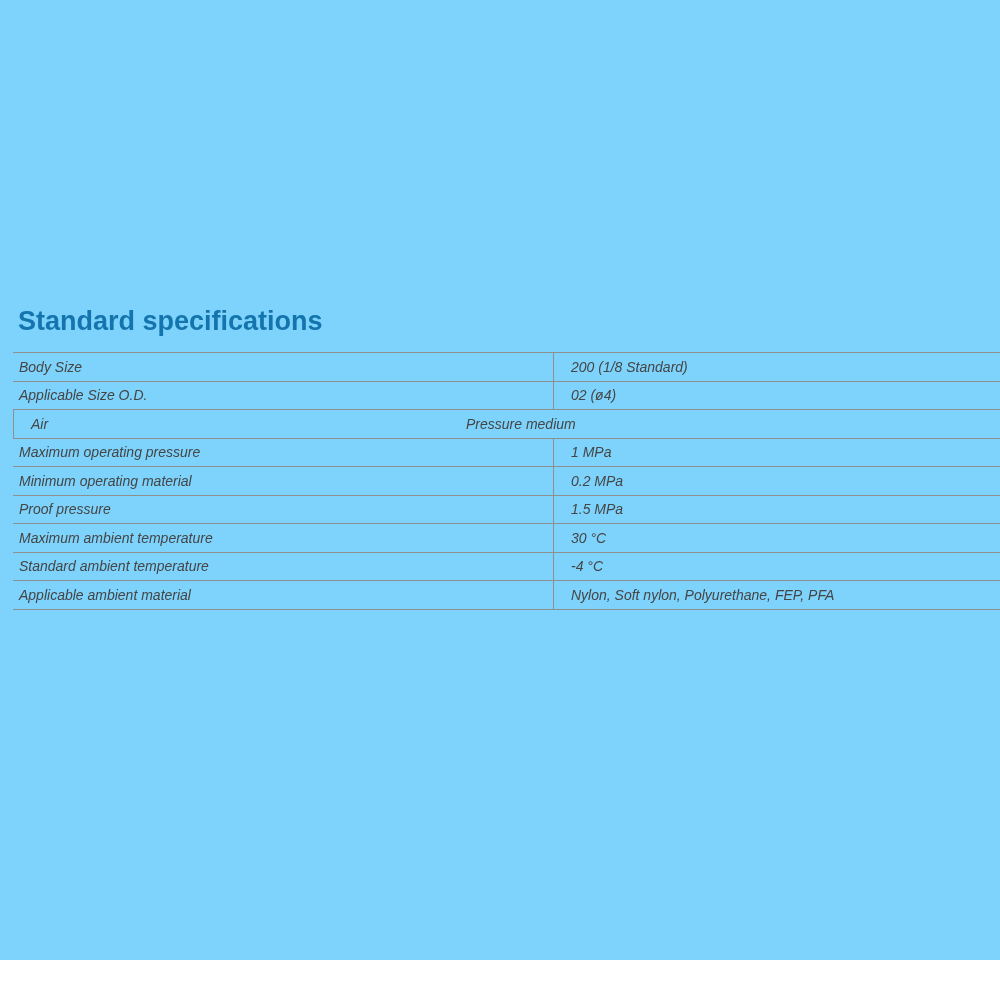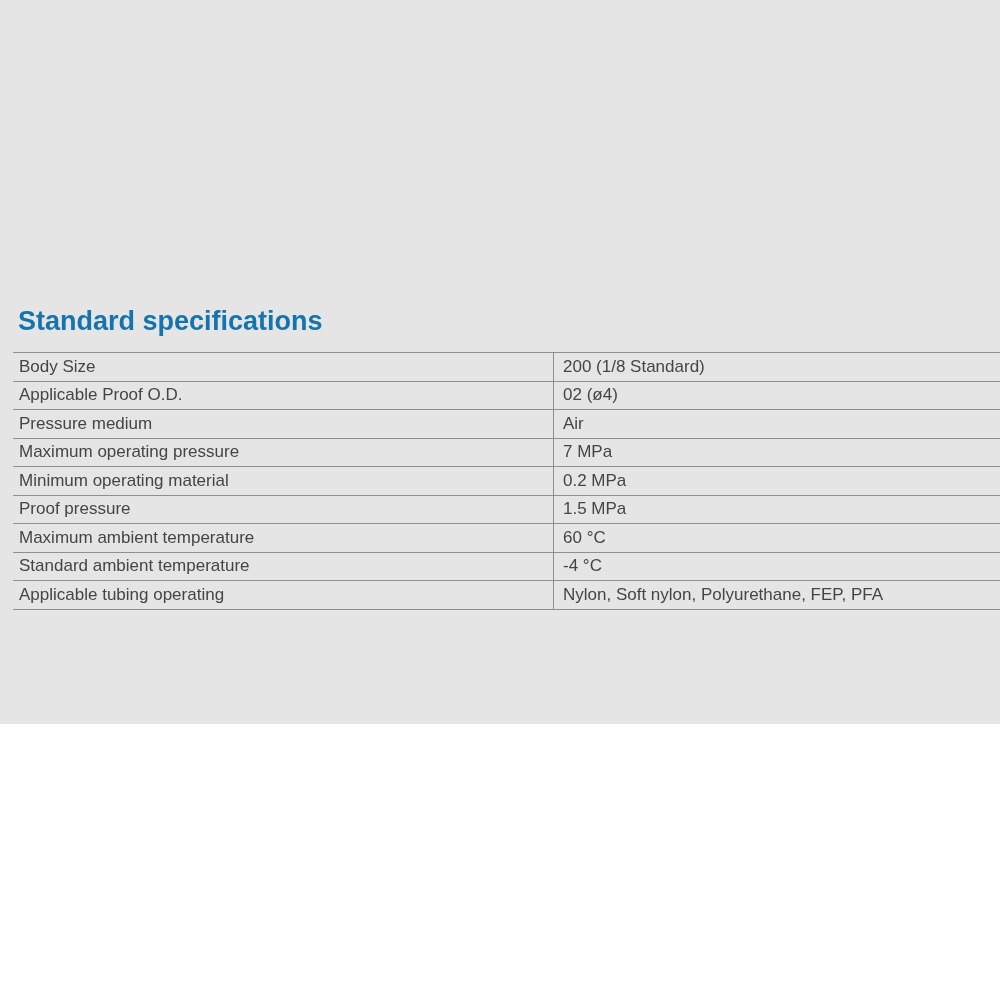--- a/index.html
+++ b/index.html
@@ -3,22 +3,22 @@
 <meta charset="utf-8">
 <style>
   html, body {
     margin: 0;
     padding: 0;
     background: #ffffff;
   }
   .page {
     position: relative;
     width: 1000px;
-    height: 724px;
-    background: #e5e5e5;
+    height: 960px;
+    background: #7dd3fc;
     font-family: "Liberation Sans", sans-serif;
     overflow: hidden;
   }
   .section-title {
     position: absolute;
     left: 18px;
     top: 308px;
     margin: 0;
     font-size: 27px;
     line-height: 1;
@@ -37,85 +37,86 @@
     display: flex;
     align-items: stretch;
     box-sizing: border-box;
     height: 28.5px;
     border-bottom: 1.6px solid #8f8f8f;
   }
   .spec-cell {
     display: flex;
     align-items: center;
     box-sizing: border-box;
-    font-size: 17px;
+    font-size: 14px;
     color: #454545;
     white-space: nowrap;
     overflow: hidden;
+    font-style: italic;
   }
   .spec-cell.label {
     width: 540px;
     flex: 0 0 540px;
     padding-left: 6px;
   }
   .spec-cell.value {
     flex: 1 1 auto;
     border-left: 1.6px solid #8f8f8f;
-    padding-left: 9px;
+    padding-left: 17px;
   }
 </style>
 </head>
 <body>
 
 <div class="page">
 
   <h1 class="section-title">Standard specifications</h1>
 
   <div class="spec-table">
 
     <div class="spec-row">
       <div class="spec-cell label">Body Size</div>
       <div class="spec-cell value">200 (1/8 Standard)</div>
     </div>
 
     <div class="spec-row">
-      <div class="spec-cell label">Applicable Proof O.D.</div>
+      <div class="spec-cell label">Applicable Size O.D.</div>
       <div class="spec-cell value">02 (ø4)</div>
     </div>
 
     <div class="spec-row">
+      <div class="spec-cell value">Air</div>
       <div class="spec-cell label">Pressure medium</div>
-      <div class="spec-cell value">Air</div>
     </div>
 
     <div class="spec-row">
       <div class="spec-cell label">Maximum operating pressure</div>
-      <div class="spec-cell value">7 MPa</div>
+      <div class="spec-cell value">1 MPa</div>
     </div>
 
     <div class="spec-row">
       <div class="spec-cell label">Minimum operating material</div>
       <div class="spec-cell value">0.2 MPa</div>
     </div>
 
     <div class="spec-row">
       <div class="spec-cell label">Proof pressure</div>
       <div class="spec-cell value">1.5 MPa</div>
     </div>
 
     <div class="spec-row">
       <div class="spec-cell label">Maximum ambient temperature</div>
-      <div class="spec-cell value">60 °C</div>
+      <div class="spec-cell value">30 °C</div>
     </div>
 
     <div class="spec-row">
       <div class="spec-cell label">Standard ambient temperature</div>
       <div class="spec-cell value">-4 °C</div>
     </div>
 
     <div class="spec-row">
-      <div class="spec-cell label">Applicable tubing operating</div>
+      <div class="spec-cell label">Applicable ambient material</div>
       <div class="spec-cell value">Nylon, Soft nylon, Polyurethane, FEP, PFA</div>
     </div>
 
 
   </div>
 </div>
 
 </body></html>

